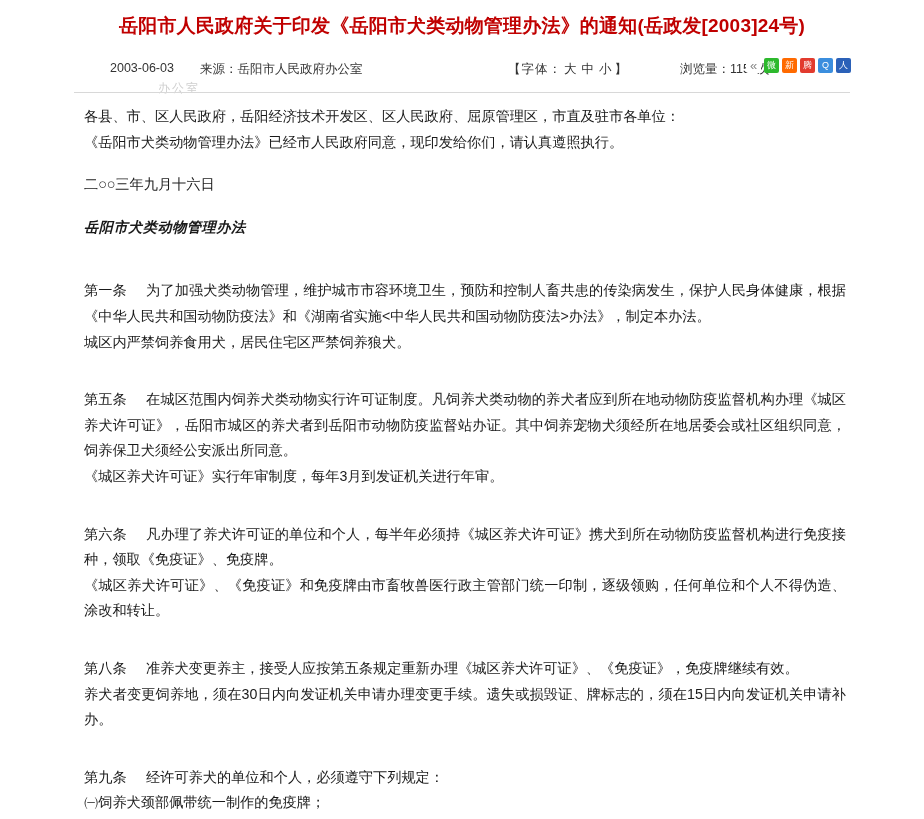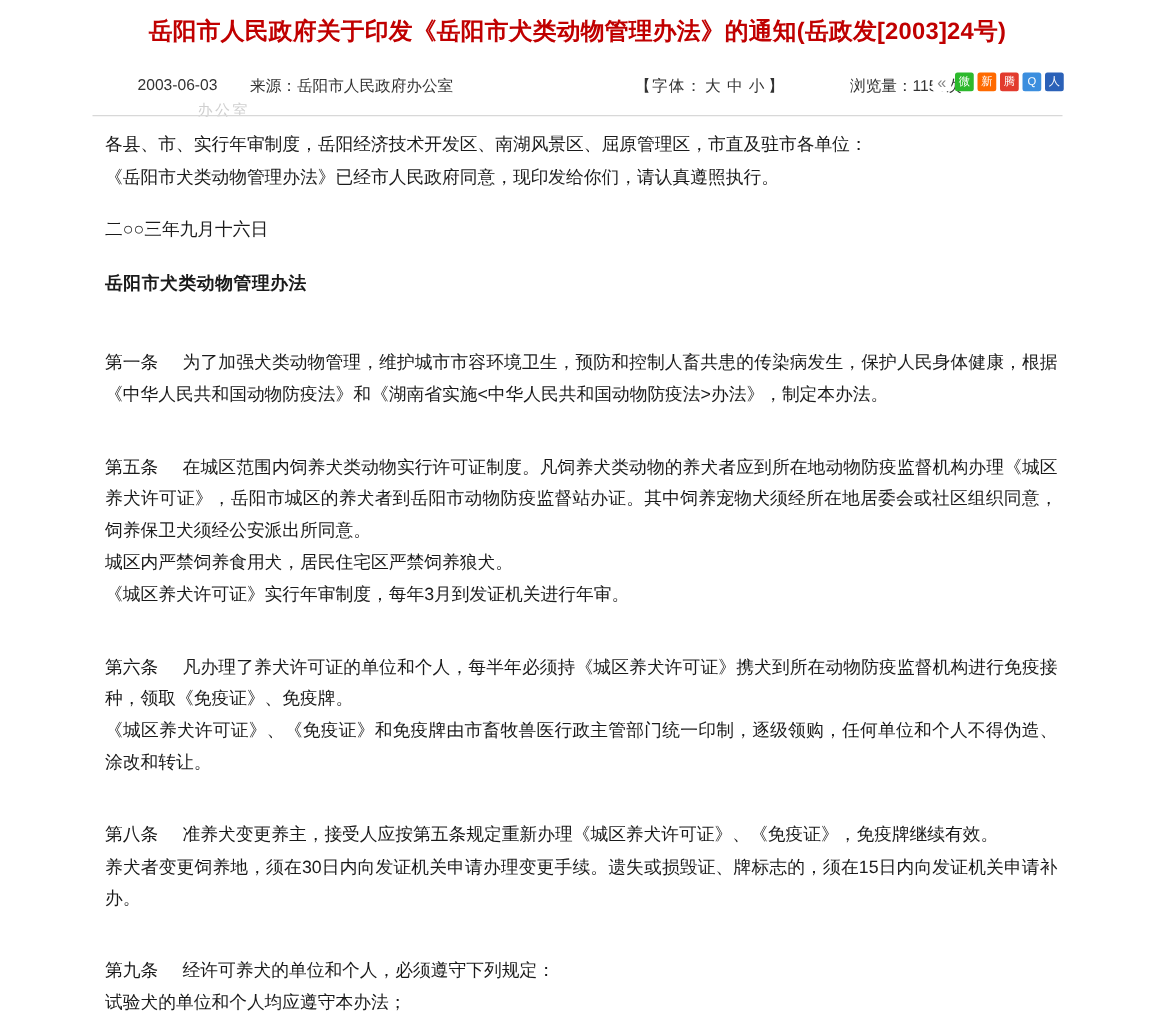--- a/index.html
+++ b/index.html
@@ -125,20 +125,21 @@
     height: 6px;
   }
   .align-right {
     text-align: right;
     padding-right: 20px;
   }
   .center-title {
     text-align: left;
     font-weight: bold;
     letter-spacing: 0.5px;
+    font-style: italic;
   }
   .art-label {
     display: inline-block;
     min-width: 62px;
     margin-top: 32px;
   }
 </style>
 </head>
 <body>
 
@@ -166,35 +167,35 @@
       <span class="ico g3">腾</span>
       <span class="ico g4">Q</span>
       <span class="ico g6">人</span>
     </span>
   </div>
 
   <div class="ghost">办公室</div>
   <div class="rule"></div>
 
   <div class="content">
-    <p>各县、市、实行年审制度，岳阳经济技术开发区、南湖风景区、屈原管理区，市直及驻市各单位：</p>
+    <p>各县、市、区人民政府，岳阳经济技术开发区、区人民政府、屈原管理区，市直及驻市各单位：</p>
     <p>《岳阳市犬类动物管理办法》已经市人民政府同意，现印发给你们，请认真遵照执行。</p>
     <div class="p-gap"></div>
     <p class="align-right">二○○三年九月十六日</p>
     <div class="p-gap"></div>
     <p class="center-title">岳阳市犬类动物管理办法</p>
     <div class="p-gap-sm"></div>
 
     <p><span class="art-label">第一条</span><span>为了加强犬类动物管理，维护城市市容环境卫生，预防和控制人畜共患的传染病发生，保护人民身体健康，根据《中华人民共和国动物防疫法》和《湖南省实施&lt;中华人民共和国动物防疫法&gt;办法》，制定本办法。</span></p>
+    <p>城区内严禁饲养食用犬，居民住宅区严禁饲养狼犬。</p>
     <p><span class="art-label">第五条</span><span>在城区范围内饲养犬类动物实行许可证制度。凡饲养犬类动物的养犬者应到所在地动物防疫监督机构办理《城区养犬许可证》，岳阳市城区的养犬者到岳阳市动物防疫监督站办证。其中饲养宠物犬须经所在地居委会或社区组织同意，饲养保卫犬须经公安派出所同意。</span></p>
-    <p>城区内严禁饲养食用犬，居民住宅区严禁饲养狼犬。</p>
     <p>《城区养犬许可证》实行年审制度，每年3月到发证机关进行年审。</p>
     <p><span class="art-label">第六条</span><span>凡办理了养犬许可证的单位和个人，每半年必须持《城区养犬许可证》携犬到所在动物防疫监督机构进行免疫接种，领取《免疫证》、免疫牌。</span></p>
     <p>《城区养犬许可证》、《免疫证》和免疫牌由市畜牧兽医行政主管部门统一印制，逐级领购，任何单位和个人不得伪造、涂改和转让。</p>
     <p><span class="art-label">第八条</span><span>准养犬变更养主，接受人应按第五条规定重新办理《城区养犬许可证》、《免疫证》，免疫牌继续有效。</span></p>
     <p>养犬者变更饲养地，须在30日内向发证机关申请办理变更手续。遗失或损毁证、牌标志的，须在15日内向发证机关申请补办。</p>
     <p><span class="art-label">第九条</span><span>经许可养犬的单位和个人，必须遵守下列规定：</span></p>
-    <p>试验犬的单位和个人均应遵守本办法；</p>
+    <p>㈠饲养犬颈部佩带统一制作的免疫牌；</p>
     <p>㈢不得乘坐除"的士"以外的其它公共交通工具；</p>
 
   </div>
 
 </div>
 
 </body></html>

